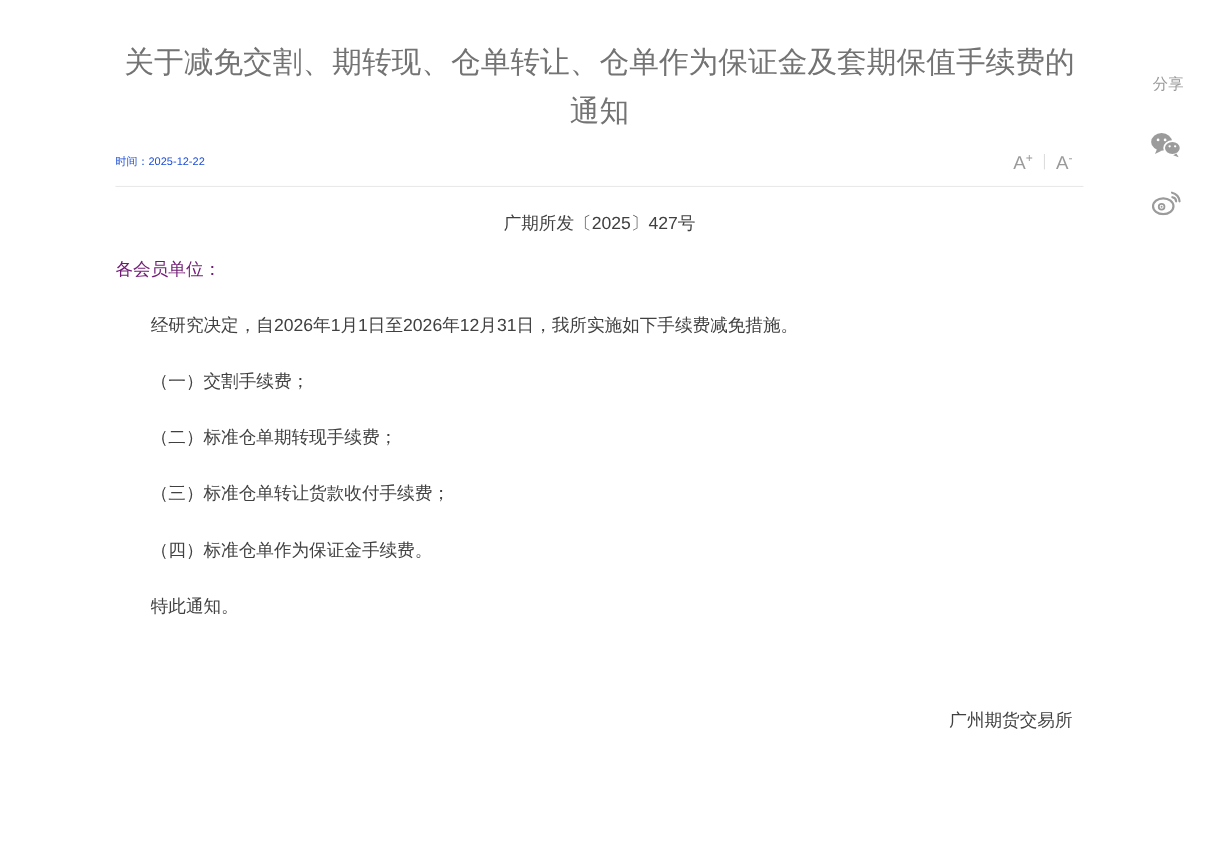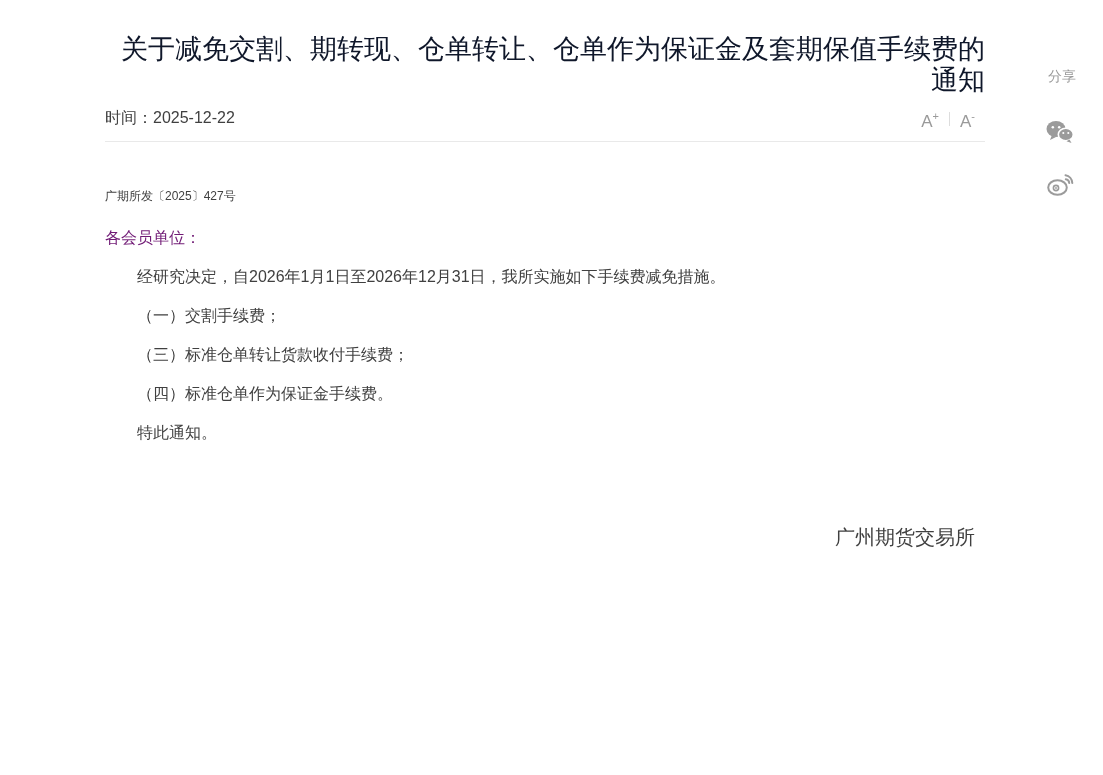--- a/index.html
+++ b/index.html
@@ -14,36 +14,36 @@
   }
   .article {
     position: absolute;
     left: 105px; top: 0;
     width: 880px;
   }
   .title {
     margin: 34px 0 0 0;
     font-size: 27px;
     font-weight: 400;
-    line-height: 31px;
-    text-align: right;
-    color: #0f172a;
+    line-height: 45px;
+    text-align: center;
+    color: #737373;
   }
   .meta-row {
     margin-top: 12px;
     padding-bottom: 12px;
     border-bottom: 1px solid #e9e9e9;
     display: flex;
     justify-content: space-between;
     align-items: center;
     height: 34px;
   }
   .meta-time {
-    font-size: 16px;
-    color: #404040;
+    font-size: 10px;
+    color: #1d4ed8;
   }
   .font-controls {
     display: flex;
     align-items: center;
   }
   .font-btn {
     background: none;
     border: none;
     color: #9a9a9a;
     font-size: 17px;
@@ -55,46 +55,47 @@
   .font-btn sup {
     font-size: 11px;
     vertical-align: super;
   }
   .vdiv {
     width: 1px; height: 14px;
     background: #dddddd;
     display: inline-block;
   }
   .doc-number {
-    margin-top: 44px;
-    font-size: 12px;
+    margin-top: 24px;
+    text-align: center;
+    font-size: 16px;
     line-height: 20px;
     color: #404040;
   }
   .salutation {
     margin: 22px 0 0 0;
     font-size: 16px;
     line-height: 20px;
     color: #701a75;
   }
   .para {
-    margin: 19px 0 0 0;
+    margin: 31px 0 0 0;
     font-size: 16px;
     line-height: 20px;
     color: #404040;
     text-indent: 2em;
   }
   .signature {
     margin-top: 84px;
     text-align: right;
     padding-right: 10px;
   }
   .signature p {
     margin: 0 0 14px 0;
-    font-size: 20px;
+    font-size: 16px;
     line-height: 20px;
     color: #404040;
   }
   .share-rail {
     position: absolute;
     left: 1046px;
     top: 68px;
     width: 46px;
   }
   .share-label {
@@ -127,20 +128,21 @@
       <button class="font-btn"><span>A</span><sup>-</sup></button>
     </div>
   </div>
 
   <div class="doc-number">广期所发〔2025〕427号</div>
 
   <p class="salutation">各会员单位：</p>
 
   <p class="para">经研究决定，自2026年1月1日至2026年12月31日，我所实施如下手续费减免措施。</p>
   <p class="para">（一）交割手续费；</p>
+  <p class="para">（二）标准仓单期转现手续费；</p>
   <p class="para">（三）标准仓单转让货款收付手续费；</p>
   <p class="para">（四）标准仓单作为保证金手续费。</p>
   <p class="para">特此通知。</p>
 
   <div class="signature">
     <p>广州期货交易所</p>
   </div>
 
 </div>
 

